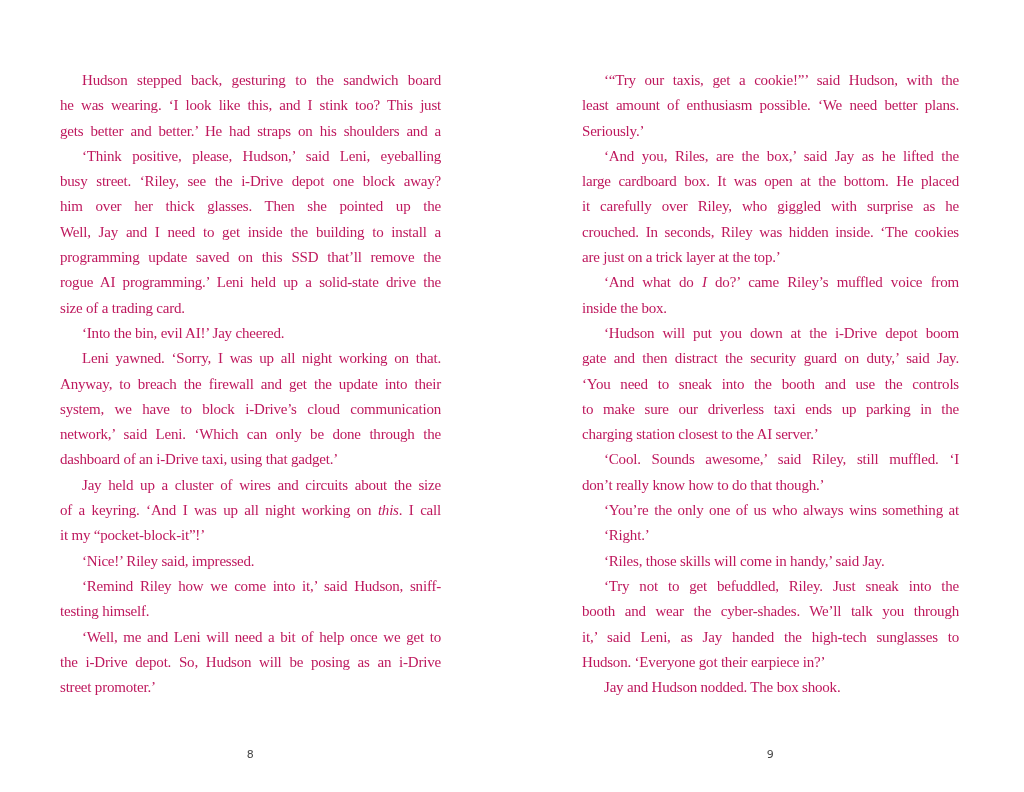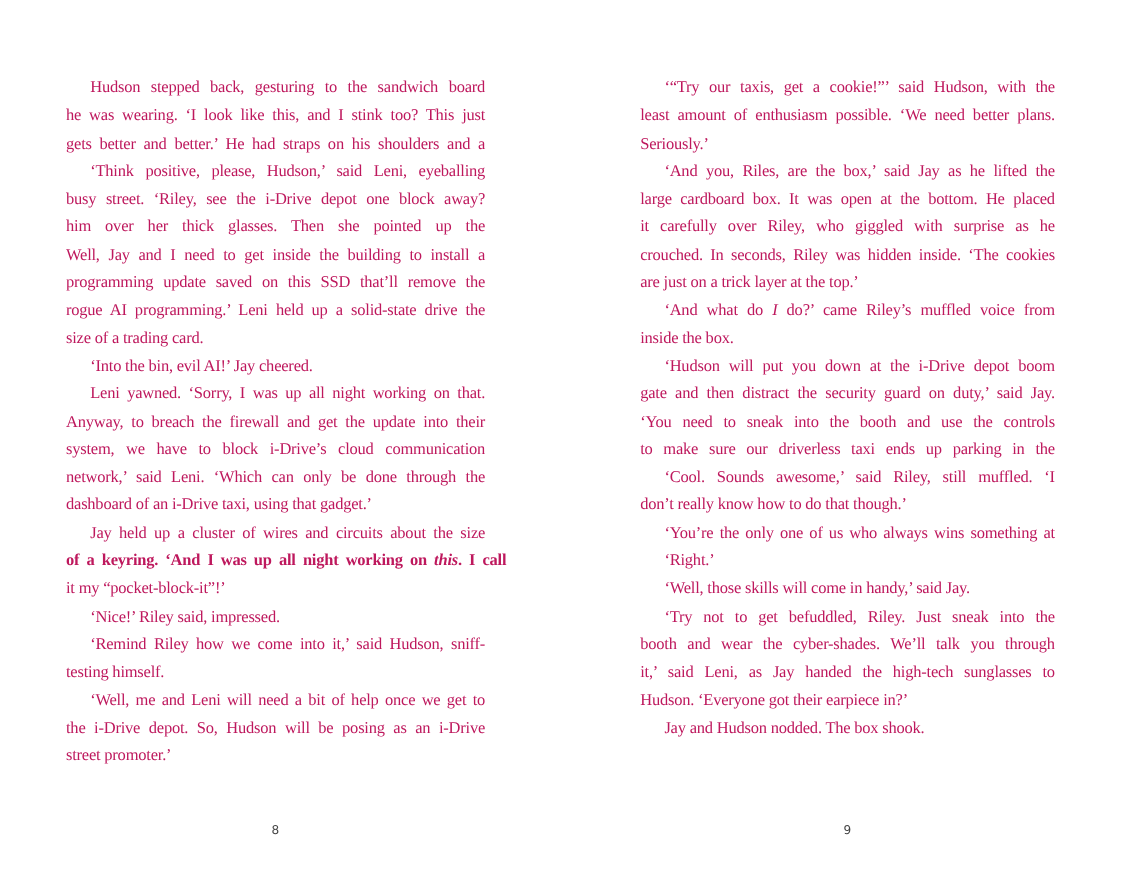--- a/index.html
+++ b/index.html
@@ -52,21 +52,21 @@
       <div class="line j"><span style="word-spacing: 5.36133px;">programming update saved on this SSD that’ll remove the</span></div>
       <div class="line j"><span style="word-spacing: 3.86979px;">rogue AI programming.’ Leni held up a solid-state drive the</span></div>
       <div class="line last"><span style="word-spacing: 0px;">size of a trading card.</span></div>
       <div class="line first last"><span style="word-spacing: 0px;">‘Into the bin, evil AI!’ Jay cheered.</span></div>
       <div class="line first j"><span style="word-spacing: 3.33125px;">Leni yawned. ‘Sorry, I was up all night working on that.</span></div>
       <div class="line j"><span style="word-spacing: 3.61719px;">Anyway, to breach the firewall and get the update into their</span></div>
       <div class="line j"><span style="word-spacing: 7.05357px;">system, we have to block i-Drive’s cloud communication</span></div>
       <div class="line j"><span style="word-spacing: 5.05556px;">network,’ said Leni. ‘Which can only be done through the</span></div>
       <div class="line last"><span style="word-spacing: 0px;">dashboard of an i-Drive taxi, using that gadget.’</span></div>
       <div class="line first j"><span style="word-spacing: 3.28267px;">Jay held up a cluster of wires and circuits about the size</span></div>
-      <div class="line j"><span style="word-spacing: 2.97476px; font-weight: bold;">of a keyring. ‘And I was up all night working on <i>this</i>. I call</span></div>
+      <div class="line j"><span style="word-spacing: 2.97476px;">of a keyring. ‘And I was up all night working on <i>this</i>. I call</span></div>
       <div class="line last"><span style="word-spacing: 0px;">it my “pocket-block-it”!’</span></div>
       <div class="line first last"><span style="word-spacing: 0px;">‘Nice!’ Riley said, impressed.</span></div>
       <div class="line first j"><span style="word-spacing: 3.26042px;">‘Remind Riley how we come into it,’ said Hudson, sniff-</span></div>
       <div class="line last"><span style="word-spacing: 0px;">testing himself.</span></div>
       <div class="line first j"><span style="word-spacing: 2.2476px;">‘Well, me and Leni will need a bit of help once we get to</span></div>
       <div class="line j"><span style="word-spacing: 4.26406px;">the i-Drive depot. So, Hudson will be posing as an i-Drive</span></div>
       <div class="line last"><span style="word-spacing: 0px;">street promoter.’</span></div>
     </div>
   <div class="text-block" id="tb-right">
       <div class="line first j"><span style="word-spacing: 5.23438px;">‘“Try our taxis, get a cookie!”’ said Hudson, with the</span></div>
@@ -76,25 +76,26 @@
       <div class="line j"><span style="word-spacing: 4.12969px;">large cardboard box. It was open at the bottom. He placed</span></div>
       <div class="line j"><span style="word-spacing: 6.58333px;">it carefully over Riley, who giggled with surprise as he</span></div>
       <div class="line j"><span style="word-spacing: 3.24609px;">crouched. In seconds, Riley was hidden inside. ‘The cookies</span></div>
       <div class="line last"><span style="word-spacing: 0px;">are just on a trick layer at the top.’</span></div>
       <div class="line first j"><span style="word-spacing: 4.7691px;">‘And what do <i>I</i> do?’ came Riley’s muffled voice from</span></div>
       <div class="line last"><span style="word-spacing: 0px;">inside the box.</span></div>
       <div class="line first j"><span style="word-spacing: 4.60938px;">‘Hudson will put you down at the i-Drive depot boom</span></div>
       <div class="line j"><span style="word-spacing: 3.98594px;">gate and then distract the security guard on duty,’ said Jay.</span></div>
       <div class="line j"><span style="word-spacing: 6.27031px;">‘You need to sneak into the booth and use the controls</span></div>
       <div class="line j"><span style="word-spacing: 6.22344px;">to make sure our driverless taxi ends up parking in the</span></div>
+      <div class="line last"><span style="word-spacing: 0px;">charging station closest to the AI server.’</span></div>
       <div class="line first j"><span style="word-spacing: 7.27232px;">‘Cool. Sounds awesome,’ said Riley, still muffled. ‘I</span></div>
       <div class="line last"><span style="word-spacing: 0px;">don’t really know how to do that though.’</span></div>
       <div class="line first j"><span style="word-spacing: 2.08906px;">‘You’re the only one of us who always wins something at</span></div>
       <div class="line first last"><span style="word-spacing: 0px;">‘Right.’</span></div>
-      <div class="line first last"><span style="word-spacing: 0px;">‘Well, those skills will come in handy,’ said Jay.</span></div>
+      <div class="line first last"><span style="word-spacing: 0px;">‘Riles, those skills will come in handy,’ said Jay.</span></div>
       <div class="line first j"><span style="word-spacing: 6.48958px;">‘Try not to get befuddled, Riley. Just sneak into the</span></div>
       <div class="line j"><span style="word-spacing: 6.07812px;">booth and wear the cyber-shades. We’ll talk you through</span></div>
       <div class="line j"><span style="word-spacing: 6.38889px;">it,’ said Leni, as Jay handed the high-tech sunglasses to</span></div>
       <div class="line last"><span style="word-spacing: 0px;">Hudson. ‘Everyone got their earpiece in?’</span></div>
       <div class="line first last"><span style="word-spacing: 0px;">Jay and Hudson nodded. The box shook.</span></div>
     </div>
   <div class="folio" id="folio-left">8</div>
   <div class="folio" id="folio-right">9</div>
 </div>
 

